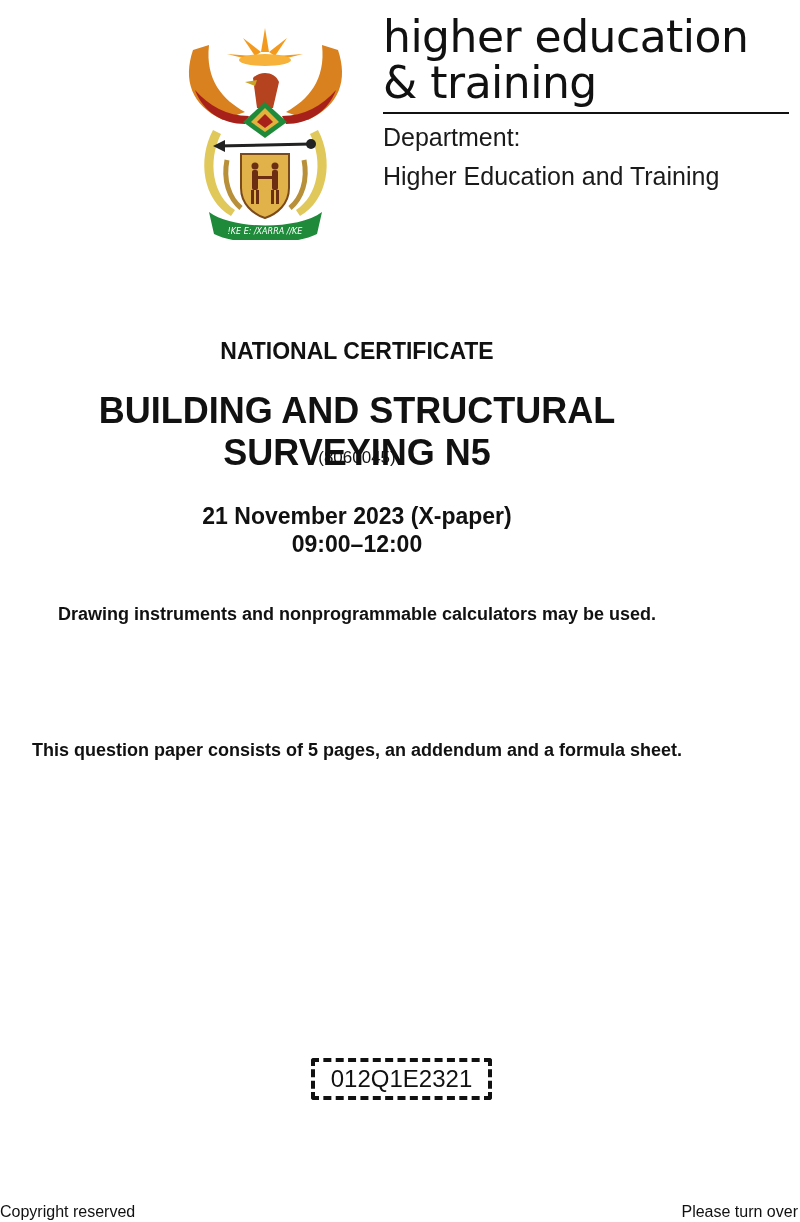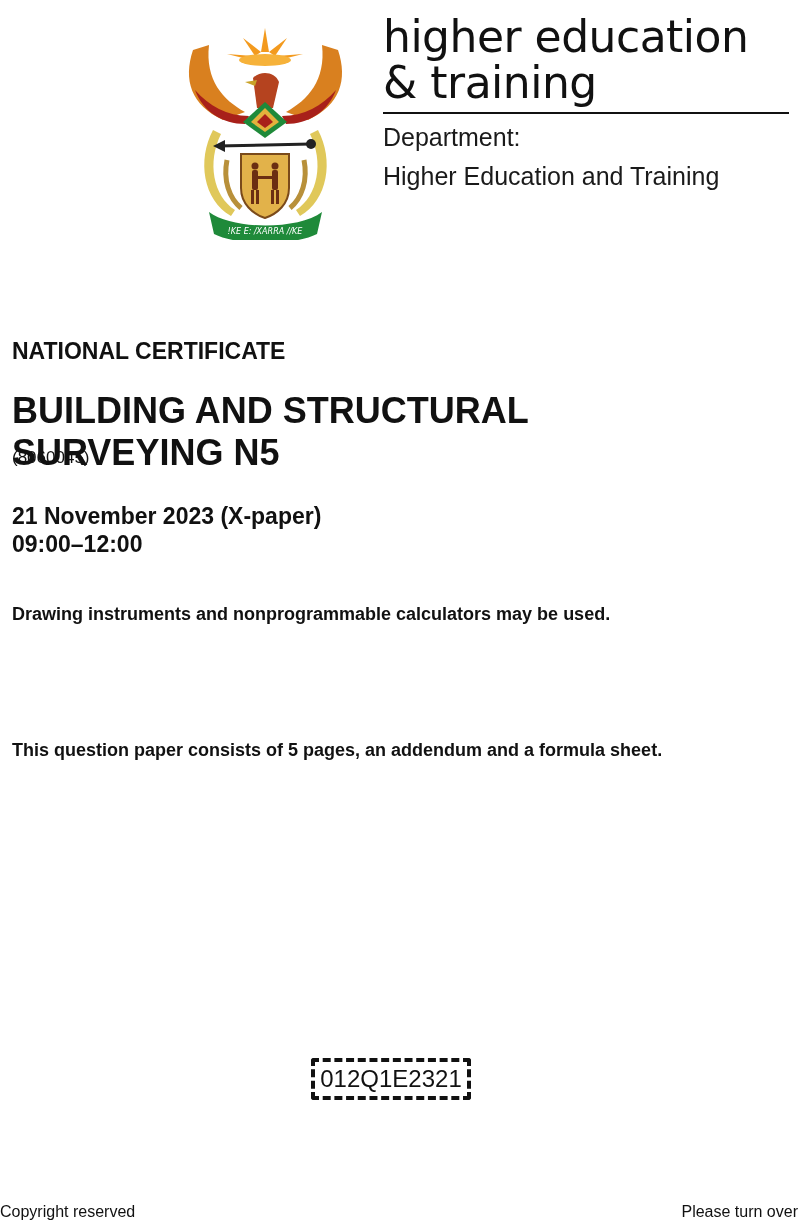--- a/index.html
+++ b/index.html
@@ -48,22 +48,23 @@
       color: #1a1a1a;
     }
     .brand-country {
       font-size: 25px;
       line-height: 30px;
       font-weight: bold;
       color: #111;
     }
     .center {
       position: absolute;
-      left: 12px;
+      left: 1px;
       width: 712px;
+      text-align: center;
     }
     .t-national {
       top: 338px;
       font-size: 23px;
       font-weight: bold;
     }
     .t-subject {
       top: 390px;
       font-size: 36px;
       font-weight: bold;
@@ -85,21 +86,21 @@
     }
     .t-pages {
       top: 740px;
       font-size: 18px;
       font-weight: bold;
     }
     .code-box {
       position: absolute;
       left: 311px;
       top: 1058px;
-      width: 160px;
+      width: 181px;
       height: 42px;
       border: 4px dashed #111;
       border-radius: 3px;
       box-sizing: border-box;
       display: flex;
       align-items: center;
       justify-content: center;
       font-size: 24px;
       color: #111;
     }

